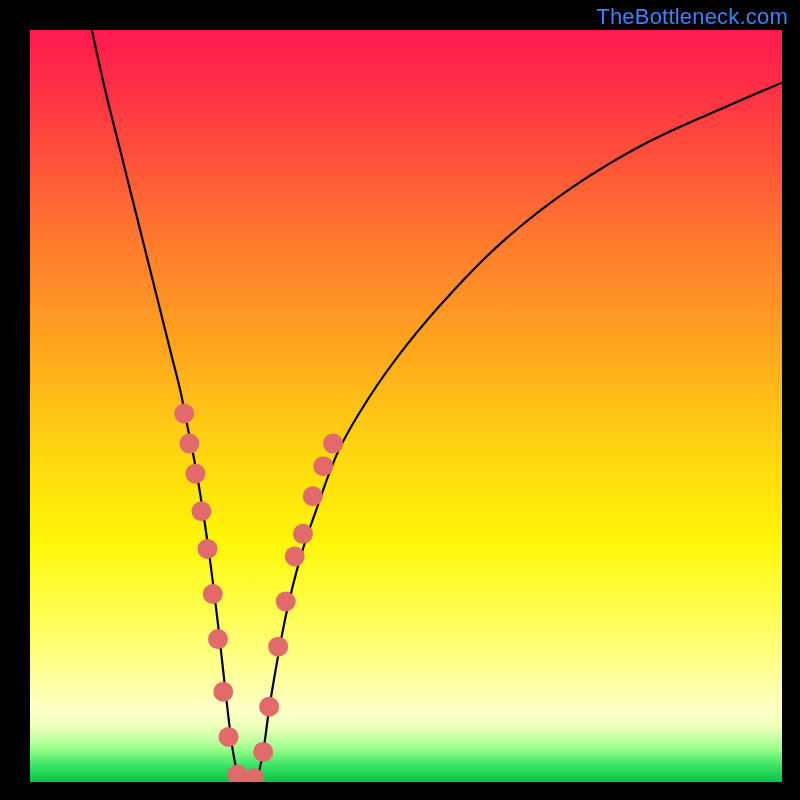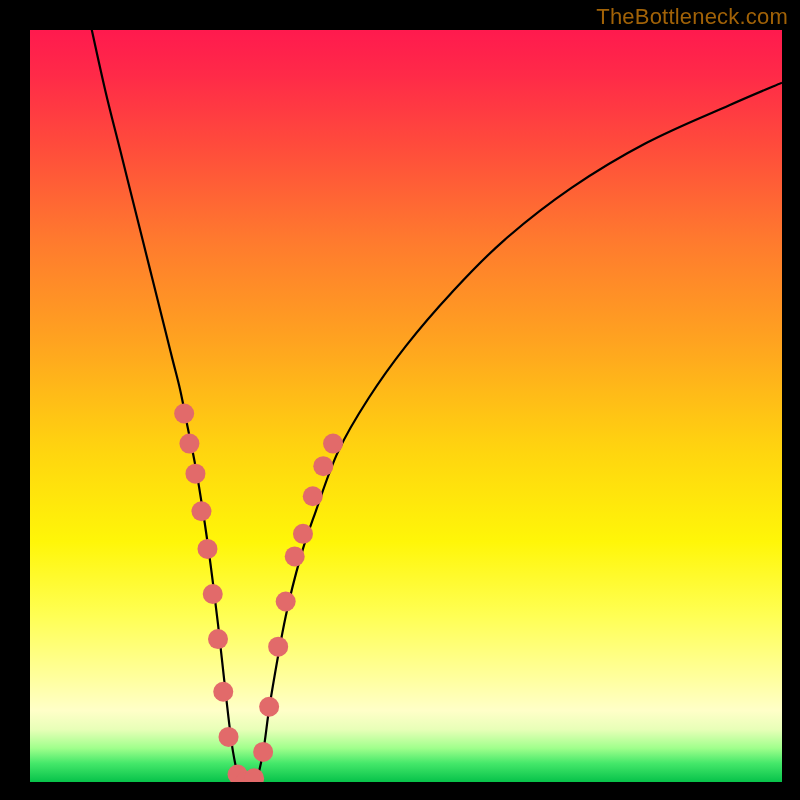--- a/index.html
+++ b/index.html
@@ -13,21 +13,21 @@
   .frame {
     width: 800px;
     height: 800px;
     background: #000;
     position: relative;
   }
   .watermark {
     position: absolute;
     top: 4px;
     right: 12px;
-    color: #a16207;
+    color: #3b82f6;
     font-size: 22px;
     font-weight: 500;
     z-index: 10;
     letter-spacing: 0.2px;
   }
   .plot-area {
     position: absolute;
     left: 30px;
     top: 30px;
     width: 752px;

